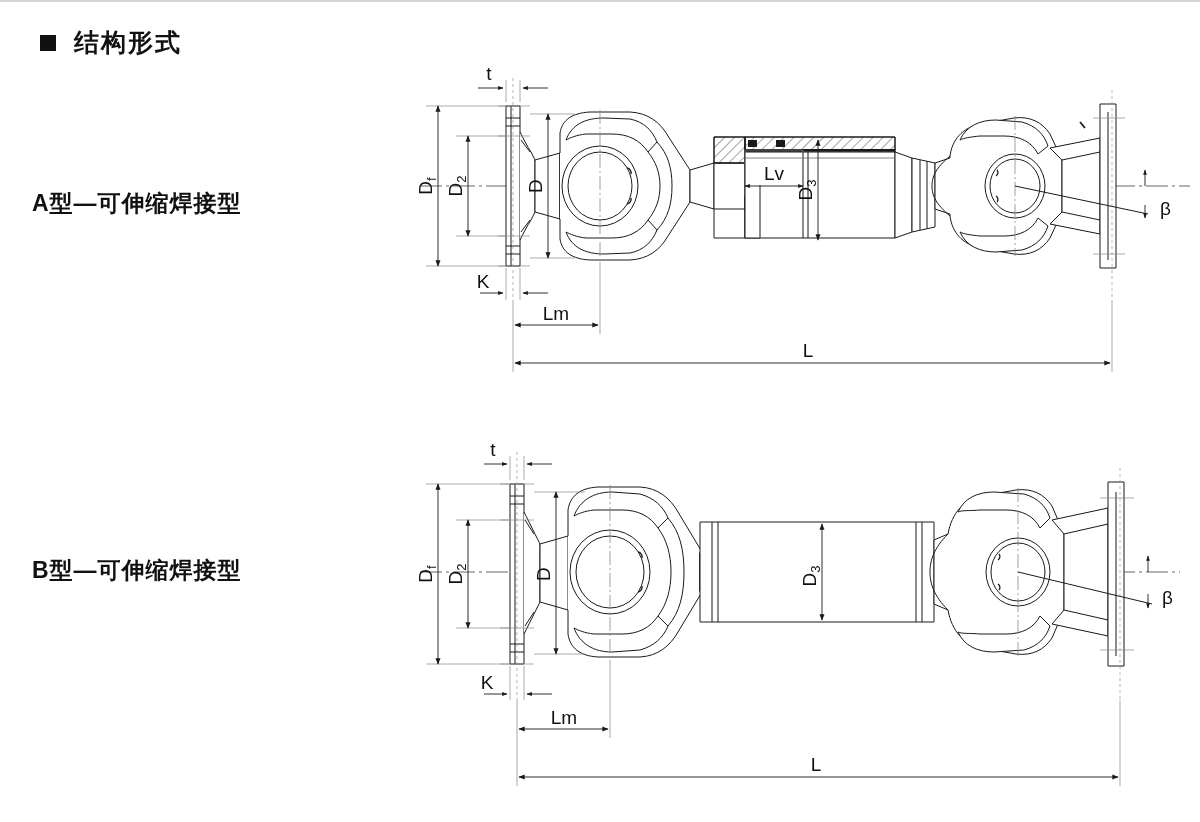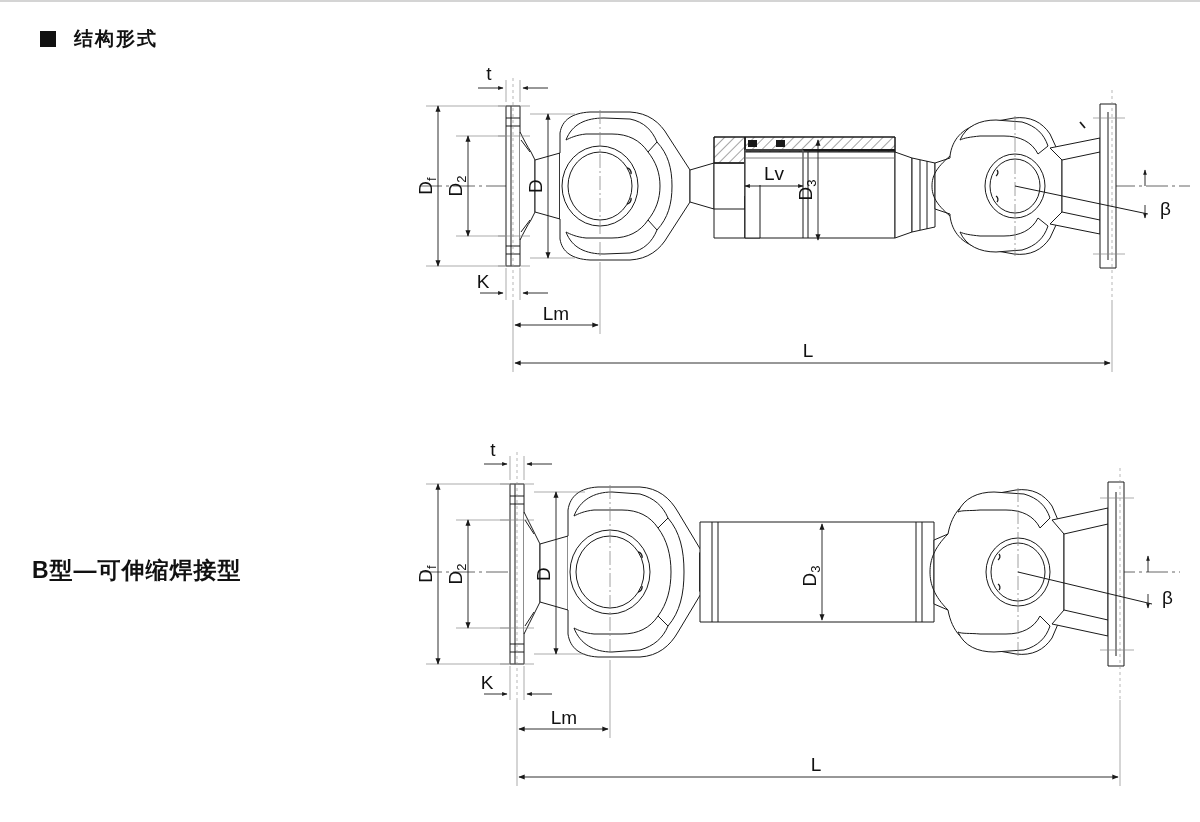--- a/index.html
+++ b/index.html
@@ -12,21 +12,21 @@
   }
   #top-rule{
     position:absolute;left:0;top:0;width:1200px;height:2px;
     background:#d4d4d4;
   }
   .page{position:absolute;left:0;top:0;width:1200px;height:822px;}
 
   
   #section-title{
     position:absolute;left:40px;top:26px;
-    font-size:19px;font-weight:bold;color:#111;
+    font-size:25px;font-weight:bold;color:#111;
     letter-spacing:2px;white-space:nowrap;
     display:flex;align-items:center;gap:18px;
   }
   #section-title .bullet{
     width:16px;height:16px;background:#111;display:inline-block;
   }
   .type-label{
     position:absolute;
     font-size:23px;font-weight:bold;color:#111;
     letter-spacing:1px;white-space:nowrap;
@@ -46,20 +46,21 @@
 
 <div id="top-rule"></div>
 
 <div class="page">
 
   <div id="section-title">
     <span class="bullet"></span>
     <span>结构形式</span>
   </div>
 
+  <div class="type-label" id="type-a-label">A型—可伸缩焊接型</div>
   <div class="type-label" id="type-b-label">B型—可伸缩焊接型</div>
 
   <svg viewBox="0 0 1200 822">
     <defs>
       <marker id="ah" viewBox="0 0 10 10" refX="9" refY="5" markerWidth="7" markerHeight="7" orient="auto-start-reverse">
         <path d="M0,1 L10,5 L0,9 z" fill="#1a1a1a"></path>
       </marker>
       <marker id="ah2" viewBox="0 0 10 10" refX="9" refY="5" markerWidth="6" markerHeight="6" orient="auto-start-reverse">
         <path d="M0,1.5 L10,5 L0,8.5 z" fill="#1a1a1a"></path>
       </marker>

